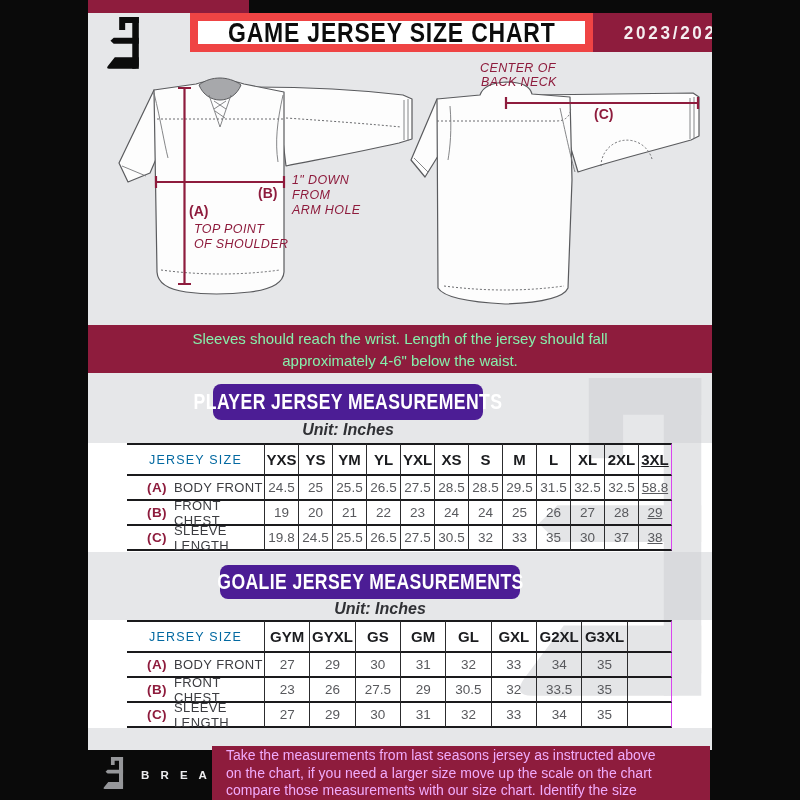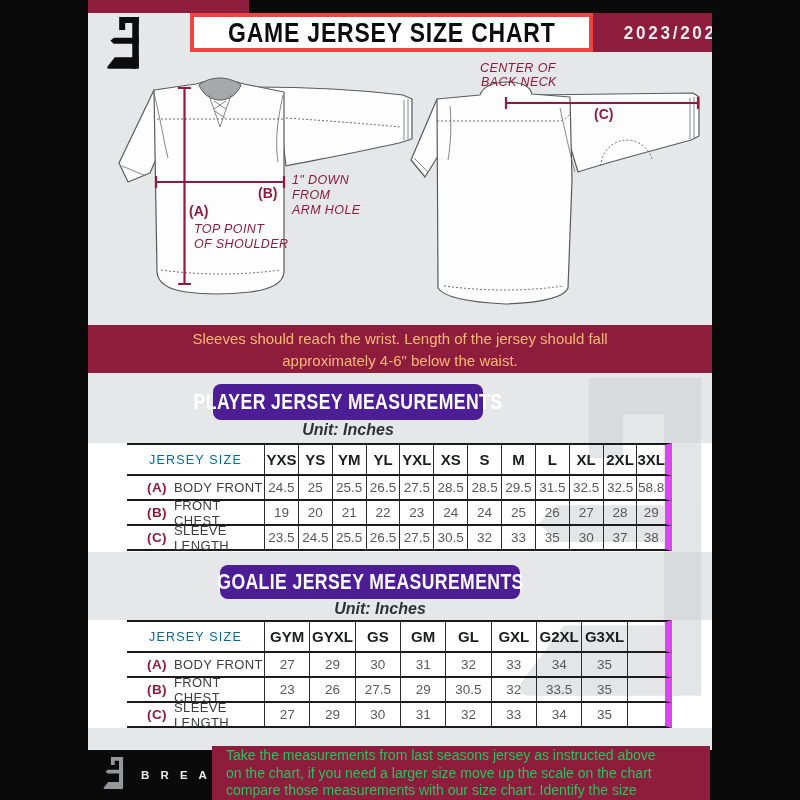--- a/index.html
+++ b/index.html
@@ -24,21 +24,21 @@
   .bar-left{left:0;top:0;width:88px;height:800px;}
   .bar-right{left:712px;top:0;width:88px;height:800px;}
   .bar-top{left:88px;top:0;width:624px;height:13px;}
   .bar-bottom{left:0;top:750px;width:800px;height:50px;}
   .top-maroon{position:absolute;left:88px;top:0;width:161px;height:13px;background:var(--maroon);z-index:11;}
 
   
   .logo{position:absolute;left:106px;top:17px;width:46px;height:60px;z-index:5;}
   .title-box{
     position:absolute;left:190px;top:13px;width:403px;height:39px;background:#fff;
-    border:4px solid #ef4444;display:flex;align-items:center;justify-content:center;z-index:5;
+    border:8px solid #ef4444;display:flex;align-items:center;justify-content:center;z-index:5;
   }
   .title-box .t{font-size:28px;font-weight:800;color:#0c0c0c;letter-spacing:1px;}
   .season-box{
     position:absolute;left:593px;top:13px;width:119px;height:39px;background:var(--maroon);
     display:flex;align-items:center;justify-content:center;z-index:5;padding-left:48px;
   }
   .season-box .t{font-size:19px;font-weight:700;color:#f4eef0;letter-spacing:3px;transform:scaleX(.9);}
 
   
   .diagram{position:absolute;left:88px;top:55px;width:624px;height:270px;z-index:4;}
@@ -46,21 +46,21 @@
   .seam{fill:none;stroke:#6a6b6e;stroke-width:1;stroke-dasharray:2 2;}
   .thinseam{fill:none;stroke:#77787b;stroke-width:.9;}
   .neck{fill:#a7a8ab;stroke:#5a5b5e;stroke-width:1;}
   .mline{stroke:var(--maroon);stroke-width:2.2;fill:none;}
   .mlabel{font:700 14px "Liberation Sans",sans-serif;fill:var(--maroon);}
   .mnote{font:italic 12.5px "Liberation Sans",sans-serif;fill:var(--maroon);letter-spacing:.4px;}
 
   
   .banner{
     position:absolute;left:88px;top:325px;width:624px;height:48px;background:var(--maroon);
-    color:#fdba74;text-align:center;font-size:15px;line-height:22px;padding-top:3px;z-index:4;
+    color:#86efac;text-align:center;font-size:15px;line-height:22px;padding-top:3px;z-index:4;
   }
 
   
   .section-box{position:absolute;background:#4c1d95;border-radius:8px;display:flex;align-items:center;justify-content:center;z-index:4;}
   .section-box .t{color:#fff;font-size:22px;font-weight:800;letter-spacing:.5px;transform:scaleX(.8);white-space:nowrap;}
   .sec-player{left:213px;top:384px;width:270px;height:36px;}
   .sec-goalie{left:220px;top:565px;width:300px;height:34px;}
   .unit{position:absolute;z-index:4;font-style:italic;font-weight:700;color:#303135;font-size:16px;text-align:center;}
   .unit-player{left:213px;top:421px;width:270px;}
   .unit-goalie{left:230px;top:600px;width:300px;}
@@ -70,37 +70,37 @@
   .band-player{top:443px;height:109px;}
   .band-goalie{top:620px;height:108px;}
   .watermark{position:absolute;left:520px;top:378px;width:250px;height:368px;z-index:2;opacity:.55;}
   .watermark path{fill:#cfd0d4;}
   .sizetable{position:absolute;left:127px;width:545px;display:grid;z-index:3;grid-template-rows:33px 25px 25px 25px;}
   .table-player{top:443px;grid-template-columns:137px repeat(12,1fr);}
   .table-goalie{top:620px;grid-template-columns:137px repeat(9,1fr);}
   .cell{display:flex;align-items:center;justify-content:center;border-bottom:2px solid var(--line);background:transparent;}
   .cell.hd{border-top:2px solid var(--line);}
   .cell.val{border-left:1px solid #2c2c2e;}
-  .cell.lastcol{border-right:7px solid #d946ef;}
+  .cell.lastcol{border-right:1px solid #d946ef;text-decoration:underline;}
   .cell.size-label{font-size:12.5px;color:#0369a1;letter-spacing:1.2px;}
   .cell.colhead{font-weight:700;font-size:15px;color:#1b1c1f;}
   .cell.rowlabel{justify-content:flex-start;padding-left:20px;font-size:13px;color:var(--labelgray);letter-spacing:.4px;}
   .cell.rowlabel .key{color:var(--maroon);font-weight:800;margin-right:7px;font-size:13.5px;}
   .cell.value{font-size:13.5px;color:var(--valgray);}
 
   
   .footer-logo{position:absolute;left:103px;top:757px;width:28px;height:37px;z-index:12;}
   .footer-logo path{fill:#96979a;}
   .footer-brand{
     position:absolute;left:141px;top:769px;z-index:12;color:#ececee;
     font-size:11.5px;font-weight:700;letter-spacing:4px;white-space:nowrap;
   }
   .footer-note{
     position:absolute;left:212px;top:746px;width:498px;height:54px;background:var(--maroon);z-index:12;
-    color:#22c55e;font-size:14px;line-height:17.5px;padding:1px 0 0 14px;
+    color:#f0abfc;font-size:14px;line-height:17.5px;padding:1px 0 0 14px;
   }
   .footer-note span{display:block;}
 </style>
 </head>
 <body>
 
 <div id="stage" data-interactable="false">
 
   <div class="band band-player" data-interactable="false"></div>
   <div class="band band-goalie" data-interactable="false"></div>
@@ -234,21 +234,21 @@
       <div class="cell val value" data-interactable="false">24</div>
       <div class="cell val value" data-interactable="false">25</div>
       <div class="cell val value" data-interactable="false">26</div>
       <div class="cell val value" data-interactable="false">27</div>
       <div class="cell val value" data-interactable="false">28</div>
       <div class="cell val value lastcol" data-interactable="false">29</div>
       <div class="cell rowlabel" data-interactable="false">
         <span class="key" data-interactable="false">(C)</span>
         <span data-interactable="false">SLEEVE LENGTH</span>
       </div>
-      <div class="cell val value" data-interactable="false">23.5</div>
+      <div class="cell val value" data-interactable="false">19.8</div>
       <div class="cell val value" data-interactable="false">24.5</div>
       <div class="cell val value" data-interactable="false">25.5</div>
       <div class="cell val value" data-interactable="false">26.5</div>
       <div class="cell val value" data-interactable="false">27.5</div>
       <div class="cell val value" data-interactable="false">30.5</div>
       <div class="cell val value" data-interactable="false">32</div>
       <div class="cell val value" data-interactable="false">33</div>
       <div class="cell val value" data-interactable="false">35</div>
       <div class="cell val value" data-interactable="false">30</div>
       <div class="cell val value" data-interactable="false">37</div>

